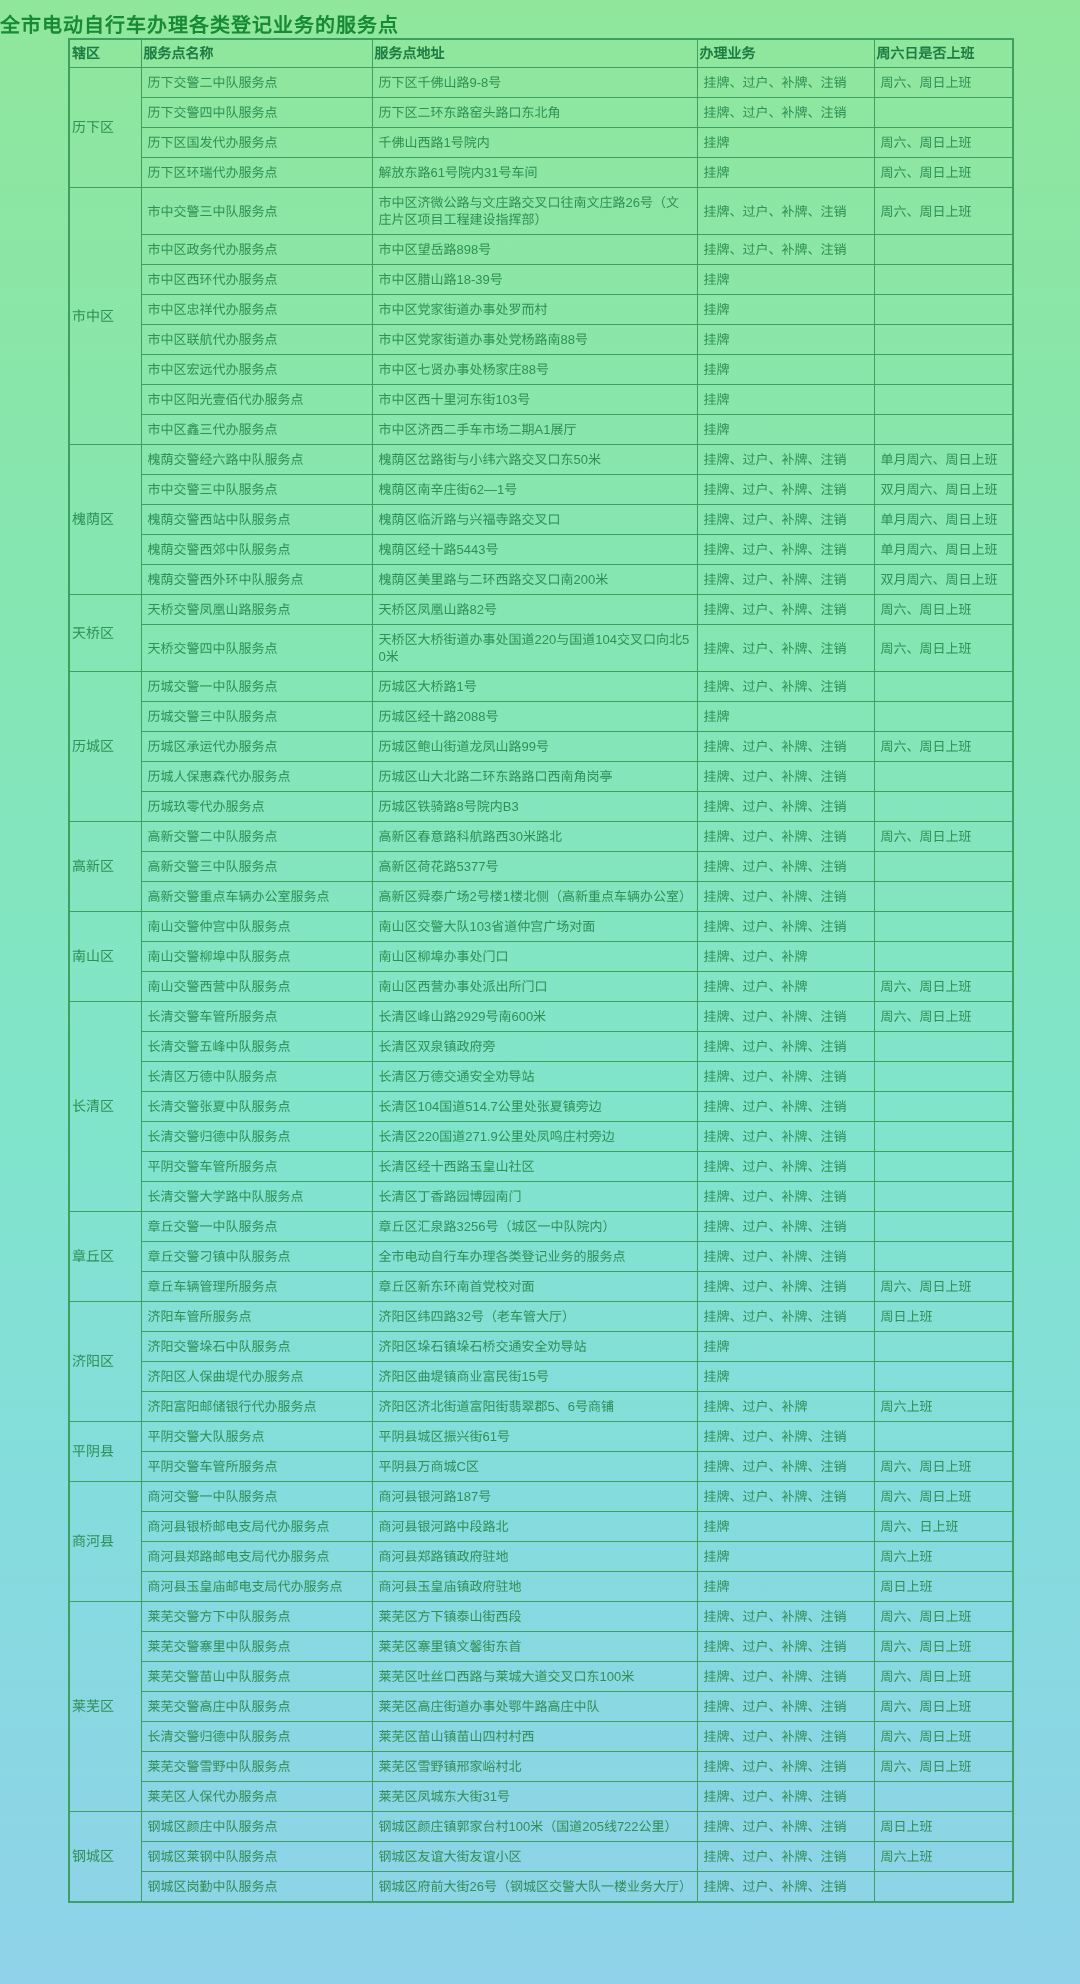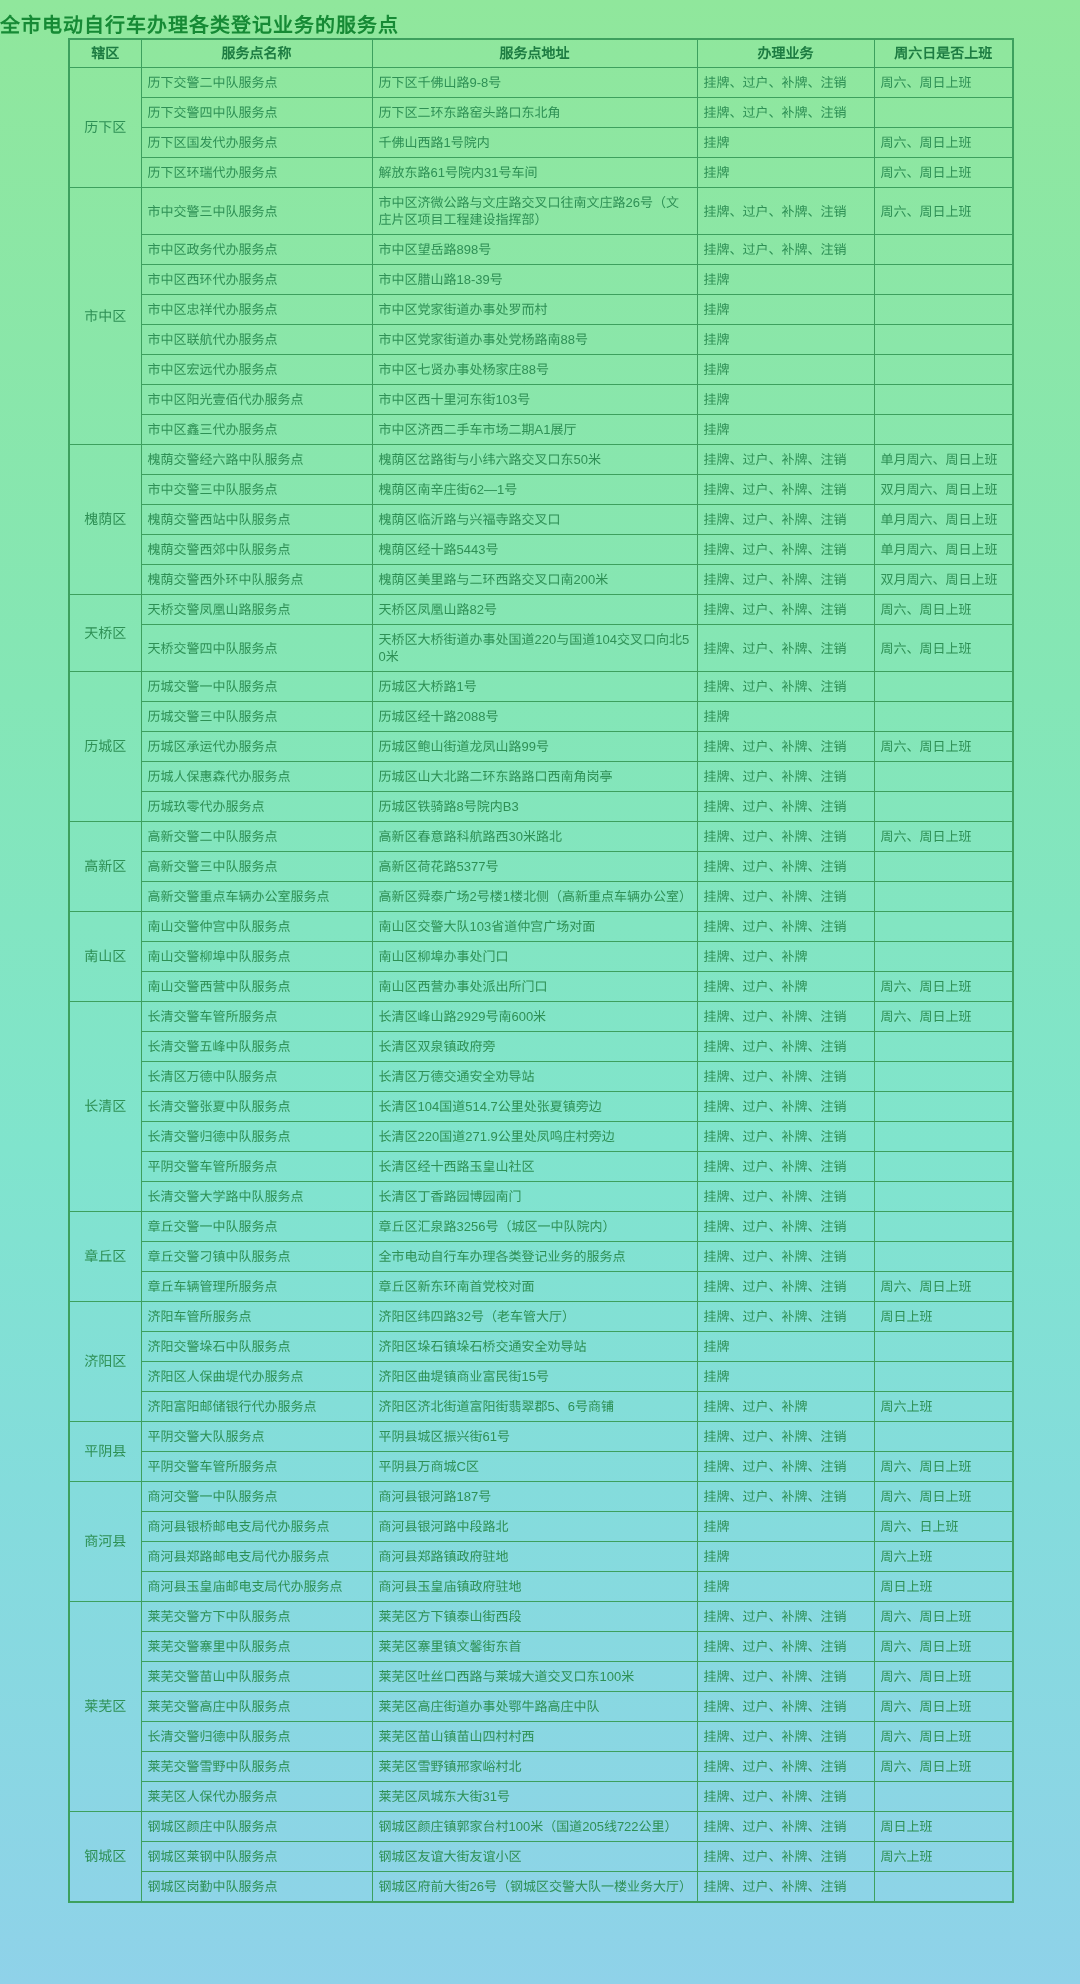--- a/index.html
+++ b/index.html
@@ -31,24 +31,24 @@
   col.c-week{width:139px;}
   th,td{
     border:1px solid var(--border);
     color:var(--body-text);
     font-size:13px;line-height:17px;
     padding:6px 6px;vertical-align:middle;
     word-break:break-all;
   }
   th{
     color:var(--header-text);font-weight:bold;font-size:14px;
-    text-align:center;padding:5px 2px;
+    text-align:left;padding:5px 2px;
   }
   td.district{
-    text-align:center;font-size:14px;padding:2px;
+    text-align:left;font-size:14px;padding:2px;
   }
 </style>
 </head>
 <body style="background: linear-gradient(rgb(144, 231, 156) 0%, rgb(132, 230, 182) 35%, rgb(128, 228, 205) 58%, rgb(132, 220, 220) 75%, rgb(143, 210, 233) 100%);">
 
 <h1 class="page-title">全市电动自行车办理各类登记业务的服务点</h1>
 
 <table class="svc">
   <colgroup>
     <col class="c-district">

